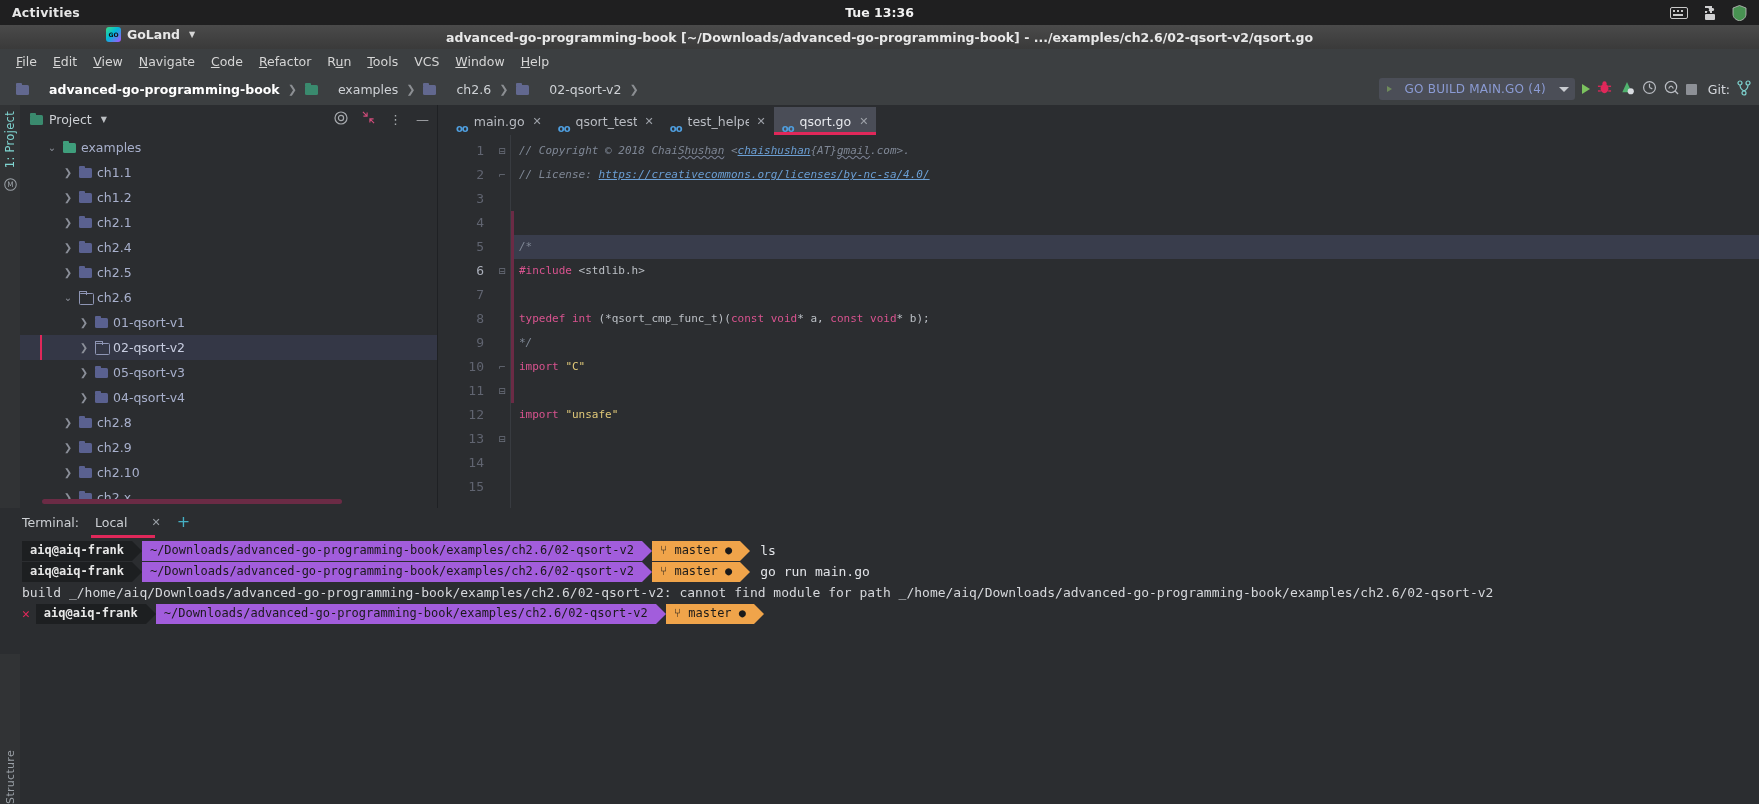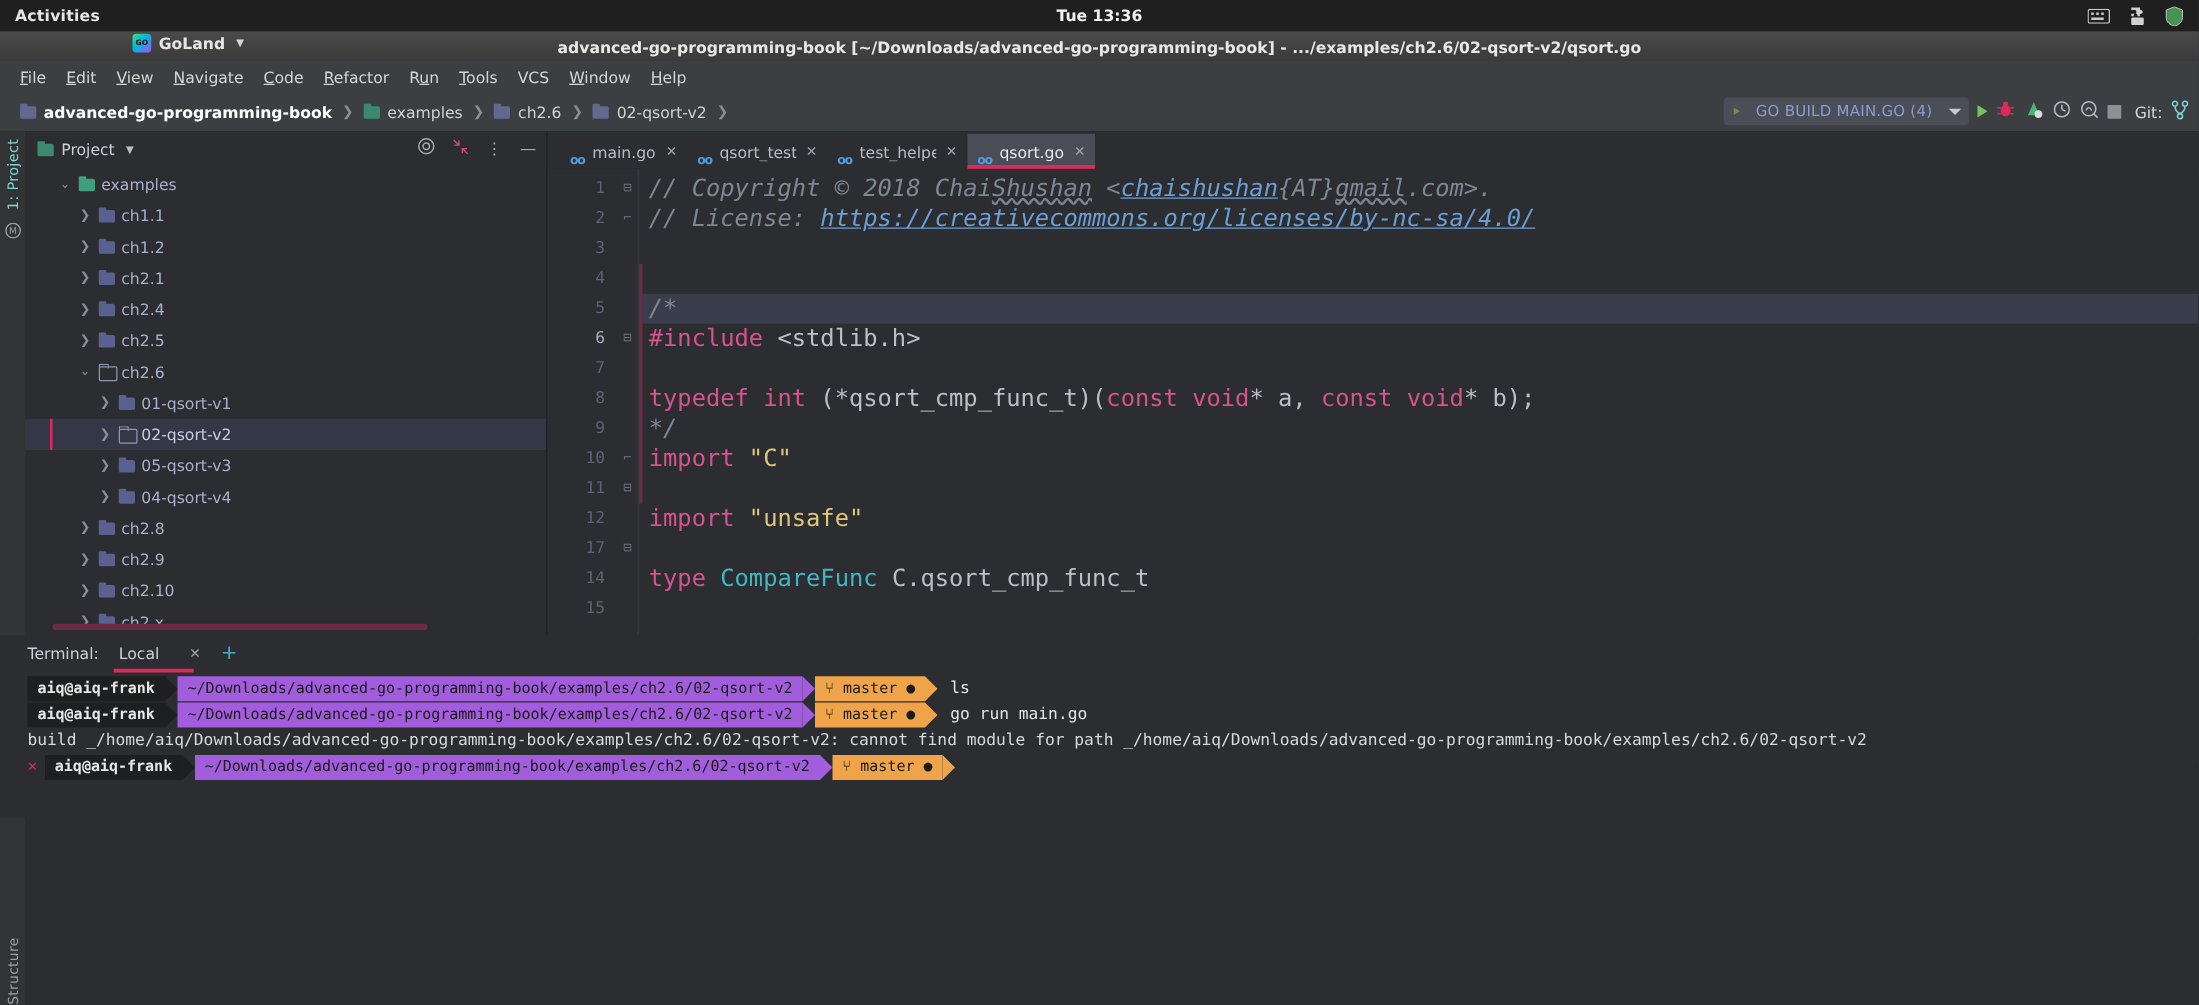--- a/index.html
+++ b/index.html
@@ -52,21 +52,21 @@
     padding-left: 8px; gap: 0px; color: #d6d6d6; font-size: 12.5px;
   }
   .menu-item { padding: 2px 8px; cursor: default; white-space: nowrap; }
   .menu-item u { text-decoration: underline; }
 
   
   .nav-bar {
     height: 32px; background: #3c3f41; display: flex; align-items: center;
     padding: 0 8px 0 14px; gap: 0; color: #cfd2d6; font-size: 12.5px;
   }
-  .crumb { display: flex; align-items: center; gap: 6px; padding: 0 2px; justify-content: flex-end; }
+  .crumb { display: flex; align-items: center; gap: 20px; padding: 0 2px; justify-content: flex-end; }
   .crumb.first b { color: #ffffff; font-weight: bold; }
   .crumb-sep { color: #8c8f93; padding: 0 6px; font-size: 11px; }
   .folder-ico { width: 13px; height: 11px; position: relative; display:inline-block; }
   .folder-ico::before {
     content:""; position:absolute; left:0; top:1px; width:13px; height:10px;
     background:#62688f; border-radius:1.5px;
   }
   .folder-ico::after {
     content:""; position:absolute; left:0; top:-1px; width:6px; height:3px;
     background:#62688f; border-radius:1px 1px 0 0;
@@ -178,21 +178,21 @@
     font-size: 13px; text-align: right; padding-top: 4px; flex: 0 0 56px;
   }
   .gutter .gl { height: 24px; line-height: 24px; padding-right: 10px; }
   .gutter .gl.cur { color: #a9adb8; }
   .fold-col {
     width: 16px; background: #2b2d30; flex: 0 0 16px; padding-top: 4px; position: relative;
   }
   .fold-col .fl { height:24px; line-height:24px; text-align:center; color:#6d727e; font-size:9px; }
   .code-lines {
     flex: 1; padding-top: 4px; font-family: "DejaVu Sans Mono", monospace;
-    font-size: 19px; position: relative; overflow: hidden;
+    font-size: 11px; position: relative; overflow: hidden;
     border-left: 1px solid #383b40;
   }
   .cl { height: 24px; line-height: 24px; white-space: pre; padding-left: 8px; color: #bcc0c6; }
   .cl.cur { background: #393d4c; }
   .tk-cmt { color: #7f8795; font-style: italic; }
   .tk-link { color: #6b9fd4; font-style: italic; text-decoration: underline; }
   .tk-typo { text-decoration: underline wavy #7a8193; text-decoration-skip-ink: none; }
   .tk-kw { color: #d9538f; }
   .tk-str { color: #e0c878; }
   .tk-id { color: #bcc0c6; }
@@ -510,21 +510,21 @@
             <div class="gl">3</div>
             <div class="gl">4</div>
             <div class="gl">5</div>
             <div class="gl cur">6</div>
             <div class="gl">7</div>
             <div class="gl">8</div>
             <div class="gl">9</div>
             <div class="gl">10</div>
             <div class="gl">11</div>
             <div class="gl">12</div>
-            <div class="gl">17</div>
+            <div class="gl">13</div>
             <div class="gl">14</div>
             <div class="gl">15</div>
           </div>
         <div class="fold-col" id="foldcol">
             <div class="fl">⊟</div>
             <div class="fl">⌐</div>
             <div class="fl">&nbsp;</div>
             <div class="fl">&nbsp;</div>
             <div class="fl">&nbsp;</div>
             <div class="fl">⊟</div>
@@ -546,21 +546,20 @@
             <div class="cl">&nbsp;</div>
             <div class="cl cur"><span class="tk-cmt">/*</span></div>
             <div class="cl"><span class="tk-kw">#include</span><span class="tk-id"> &lt;stdlib.h&gt;</span></div>
             <div class="cl">&nbsp;</div>
             <div class="cl"><span class="tk-kw">typedef</span><span class="tk-id"> </span><span class="tk-kw">int</span><span class="tk-id"> (*qsort_cmp_func_t)(</span><span class="tk-kw">const</span><span class="tk-id"> </span><span class="tk-kw">void</span><span class="tk-id">* a, </span><span class="tk-kw">const</span><span class="tk-id"> </span><span class="tk-kw">void</span><span class="tk-id">* b);</span></div>
             <div class="cl"><span class="tk-cmt">*/</span></div>
             <div class="cl"><span class="tk-kw">import</span><span class="tk-id"> </span><span class="tk-str">"C"</span></div>
             <div class="cl">&nbsp;</div>
             <div class="cl"><span class="tk-kw">import</span><span class="tk-id"> </span><span class="tk-str">"unsafe"</span></div>
             <div class="cl">&nbsp;</div>
-            <div class="cl"><span class="tk-kw">type</span><span class="tk-id"> </span><span class="tk-type">CompareFunc</span><span class="tk-id"> C.qsort_cmp_func_t</span></div>
           </div>
       </div>
     </div>
   </div>
 
   <div class="terminal">
     <div class="term-head">
       <span>Terminal:</span>
       <span class="term-tab active">
         <span>Local</span>

